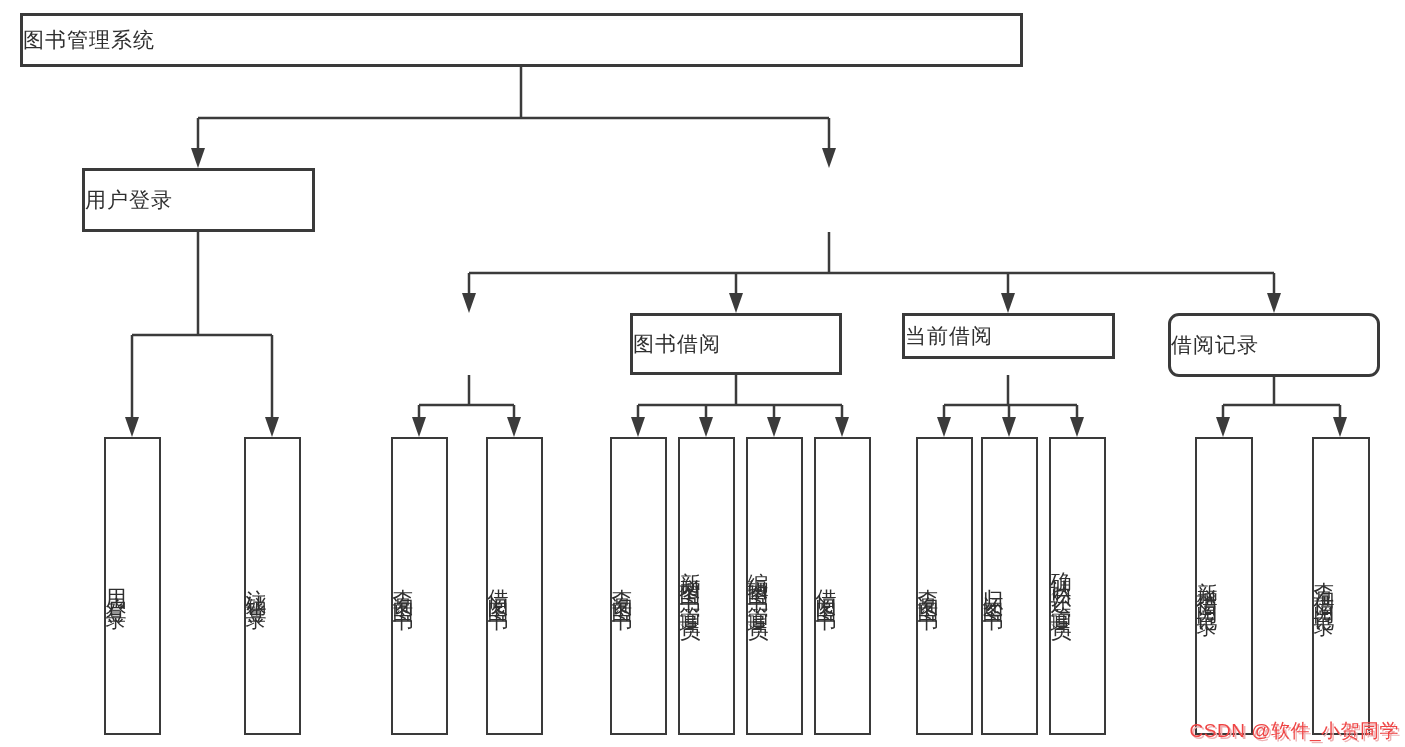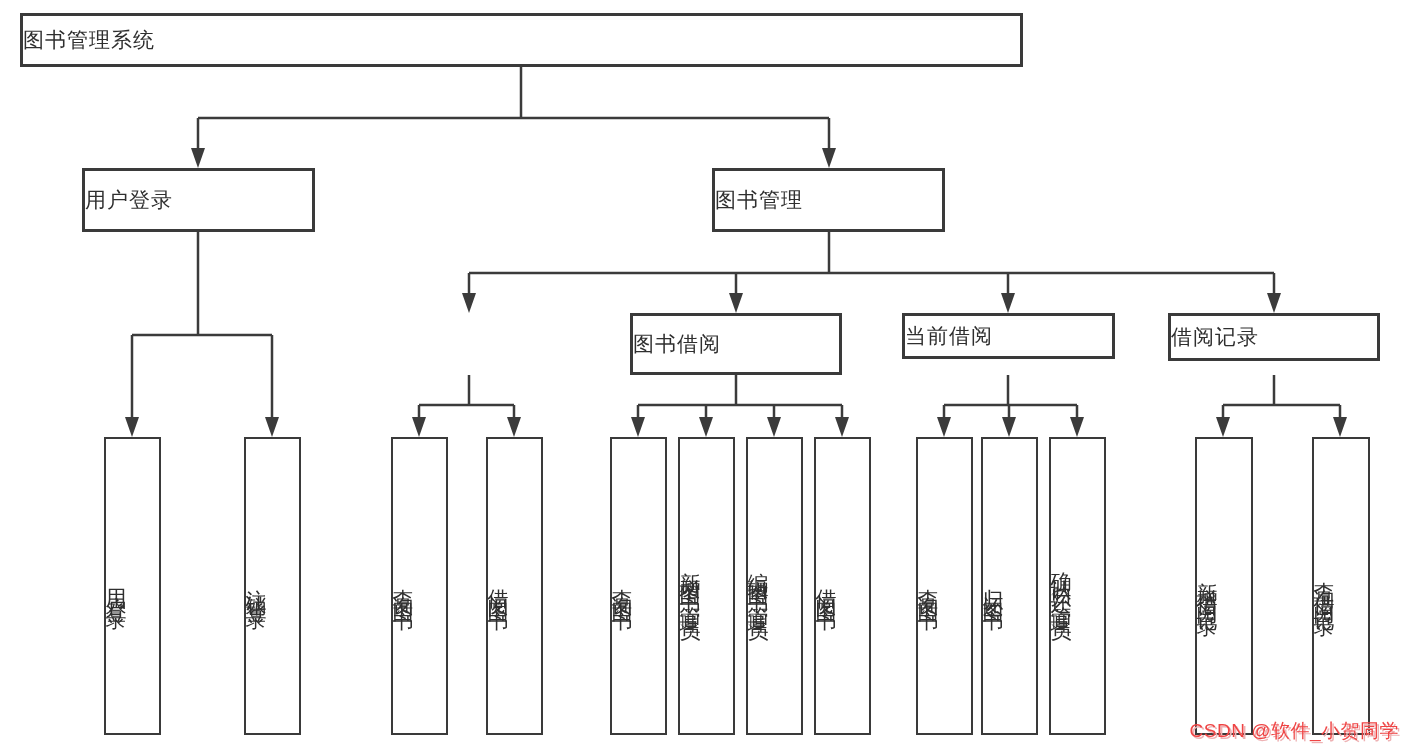--- a/index.html
+++ b/index.html
@@ -115,31 +115,28 @@
     </g>
   </svg>
 
   <div class="node" style="left:20px;top:13px;width:1003px;height:54px;">
     <span>图书管理系统</span>
   </div>
 
   <div class="node" style="left:82px;top:168px;width:233px;height:64px;">
     <span>用户登录</span>
   </div>
-  <div class="node" style="left:712px;top:168px;width:233px;height:64px;">
-    <span>图书管理</span>
-  </div>
 
   <div class="node" style="left:630px;top:313px;width:212px;height:62px;">
     <span>图书借阅</span>
   </div>
   <div class="node" style="left:902px;top:313px;width:213px;height:46px;">
     <span>当前借阅</span>
   </div>
-  <div class="node" style="left:1168px;top:313px;width:212px;height:48px;">
+  <div class="node" style="left:1168px;top:313px;width:212px;height:64px;border-radius:11px;">
     <span>借阅记录</span>
   </div>
 
   <div class="node leaf" style="left:104px;top:437px;width:57px;height:298px;">
     <span class="vtext">用户登录</span>
   </div>
   <div class="node leaf" style="left:244px;top:437px;width:57px;height:298px;">
     <span class="vtext">注销登录</span>
   </div>
 

